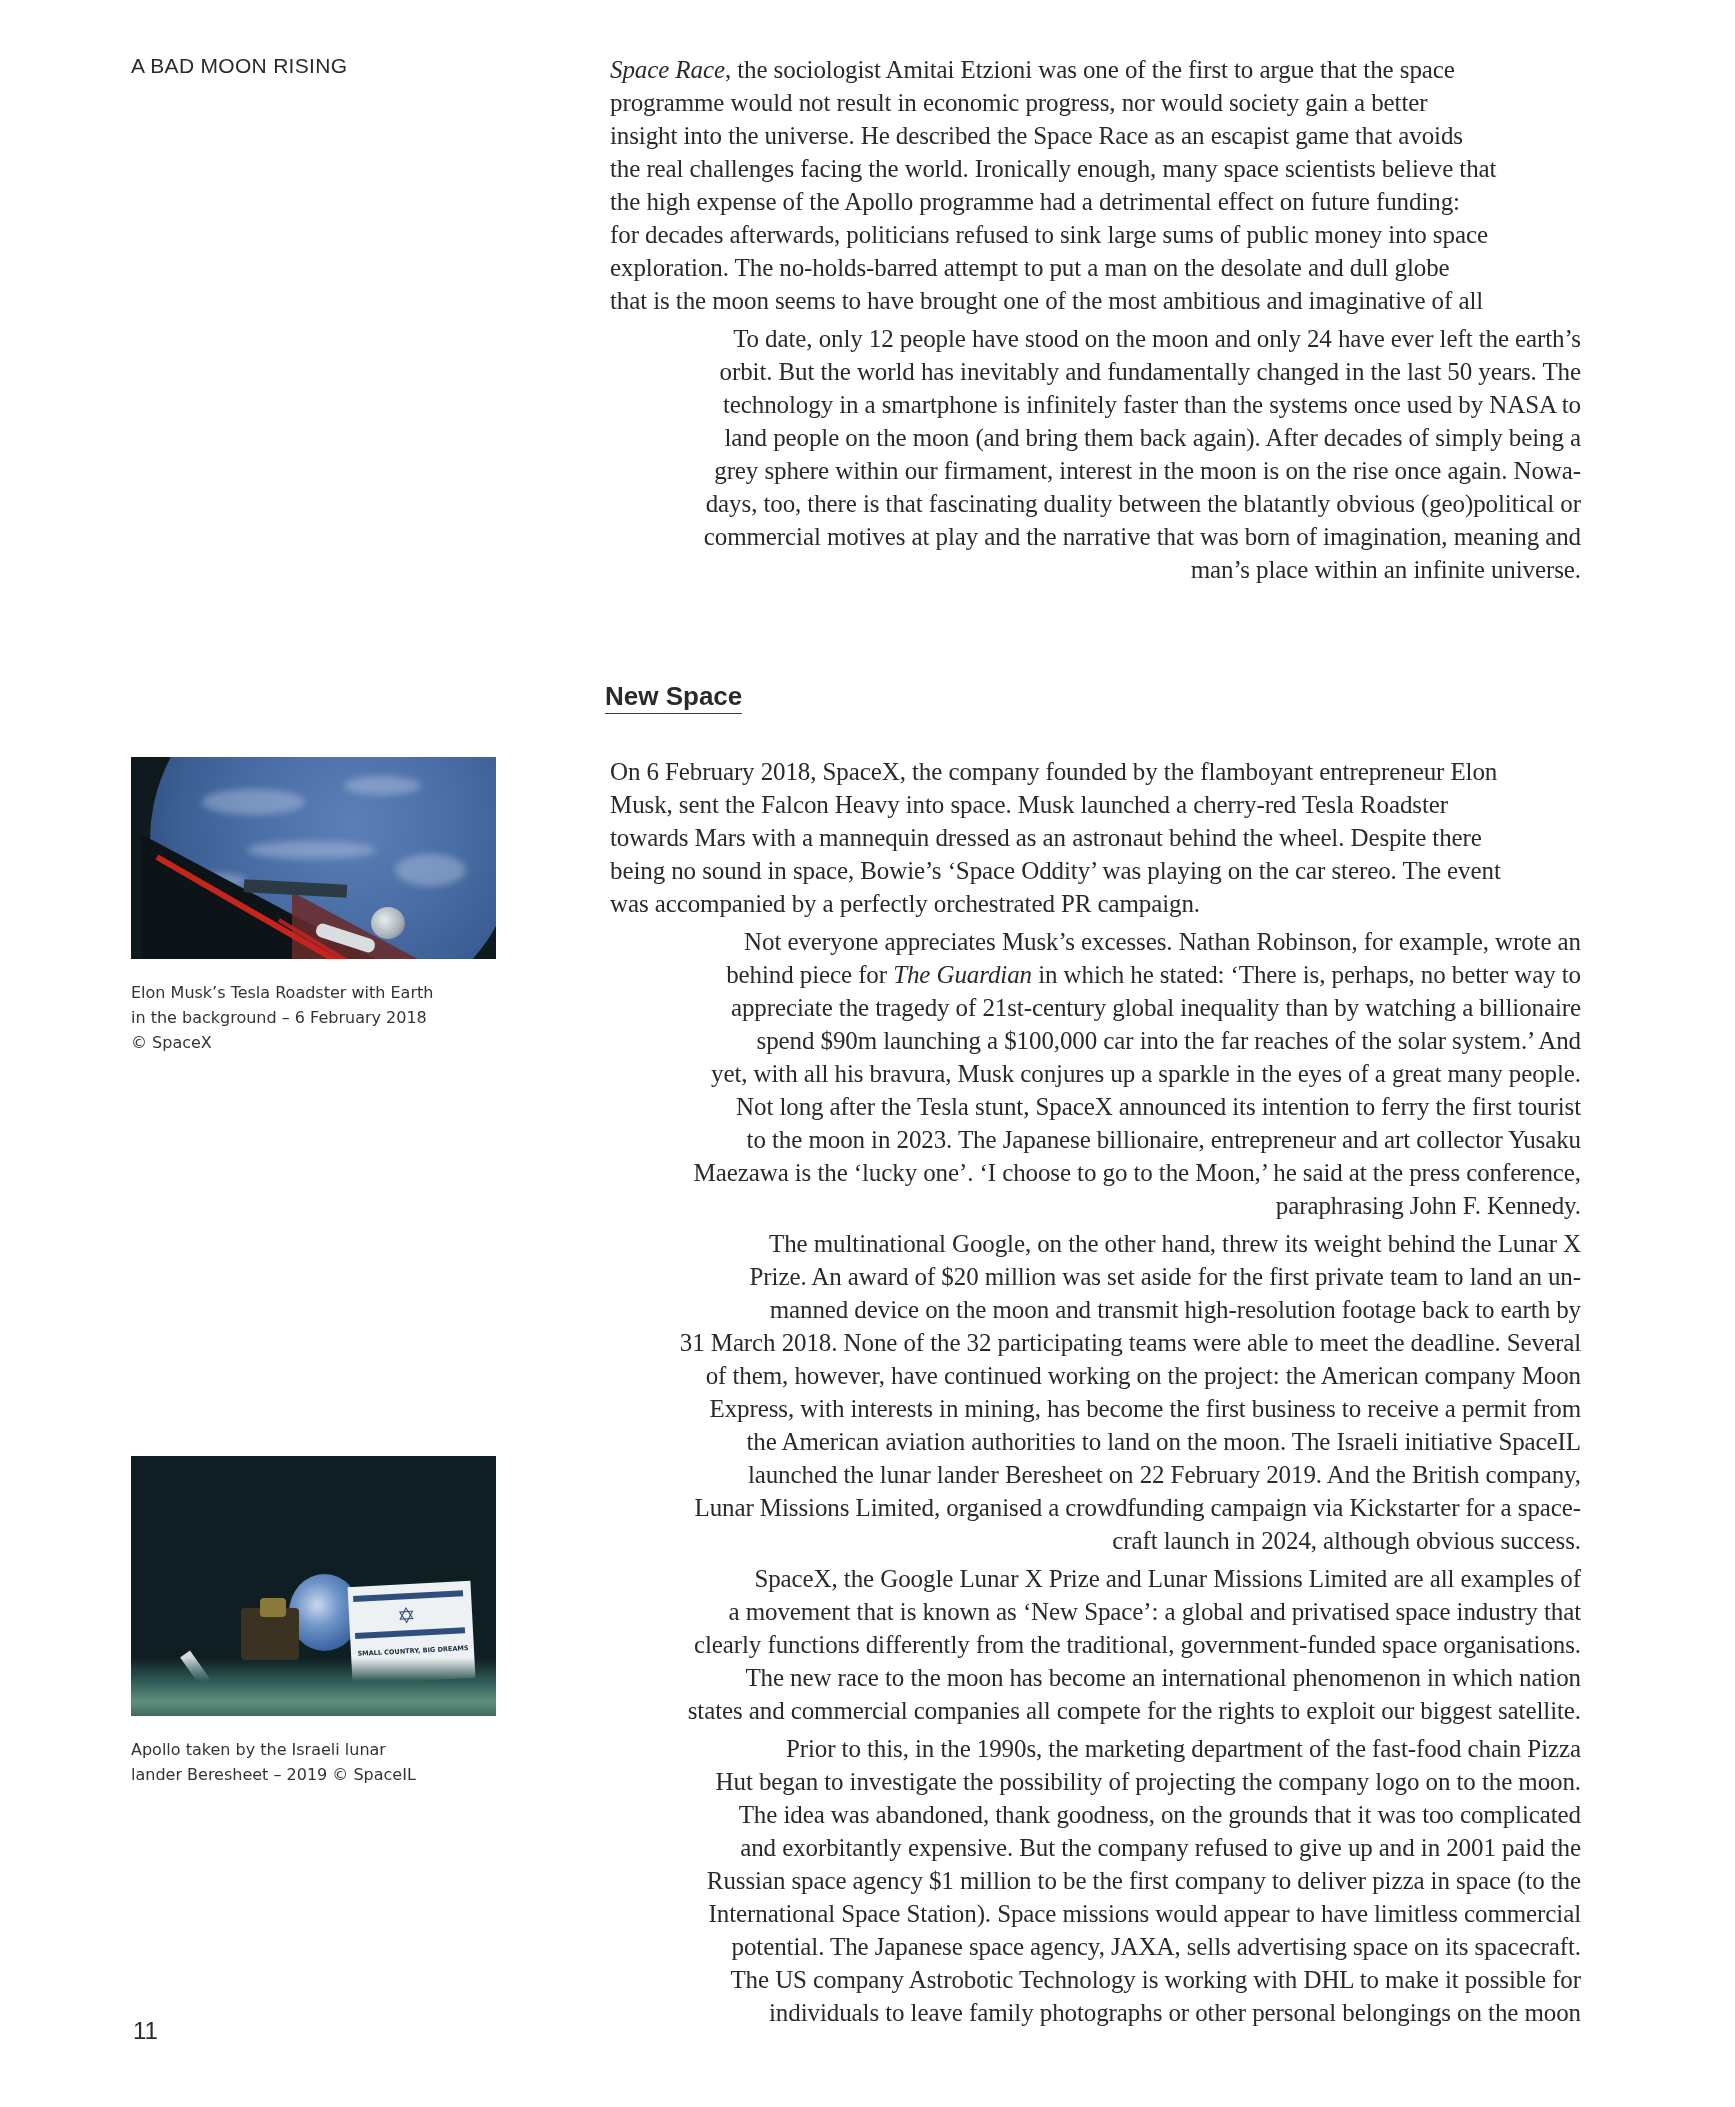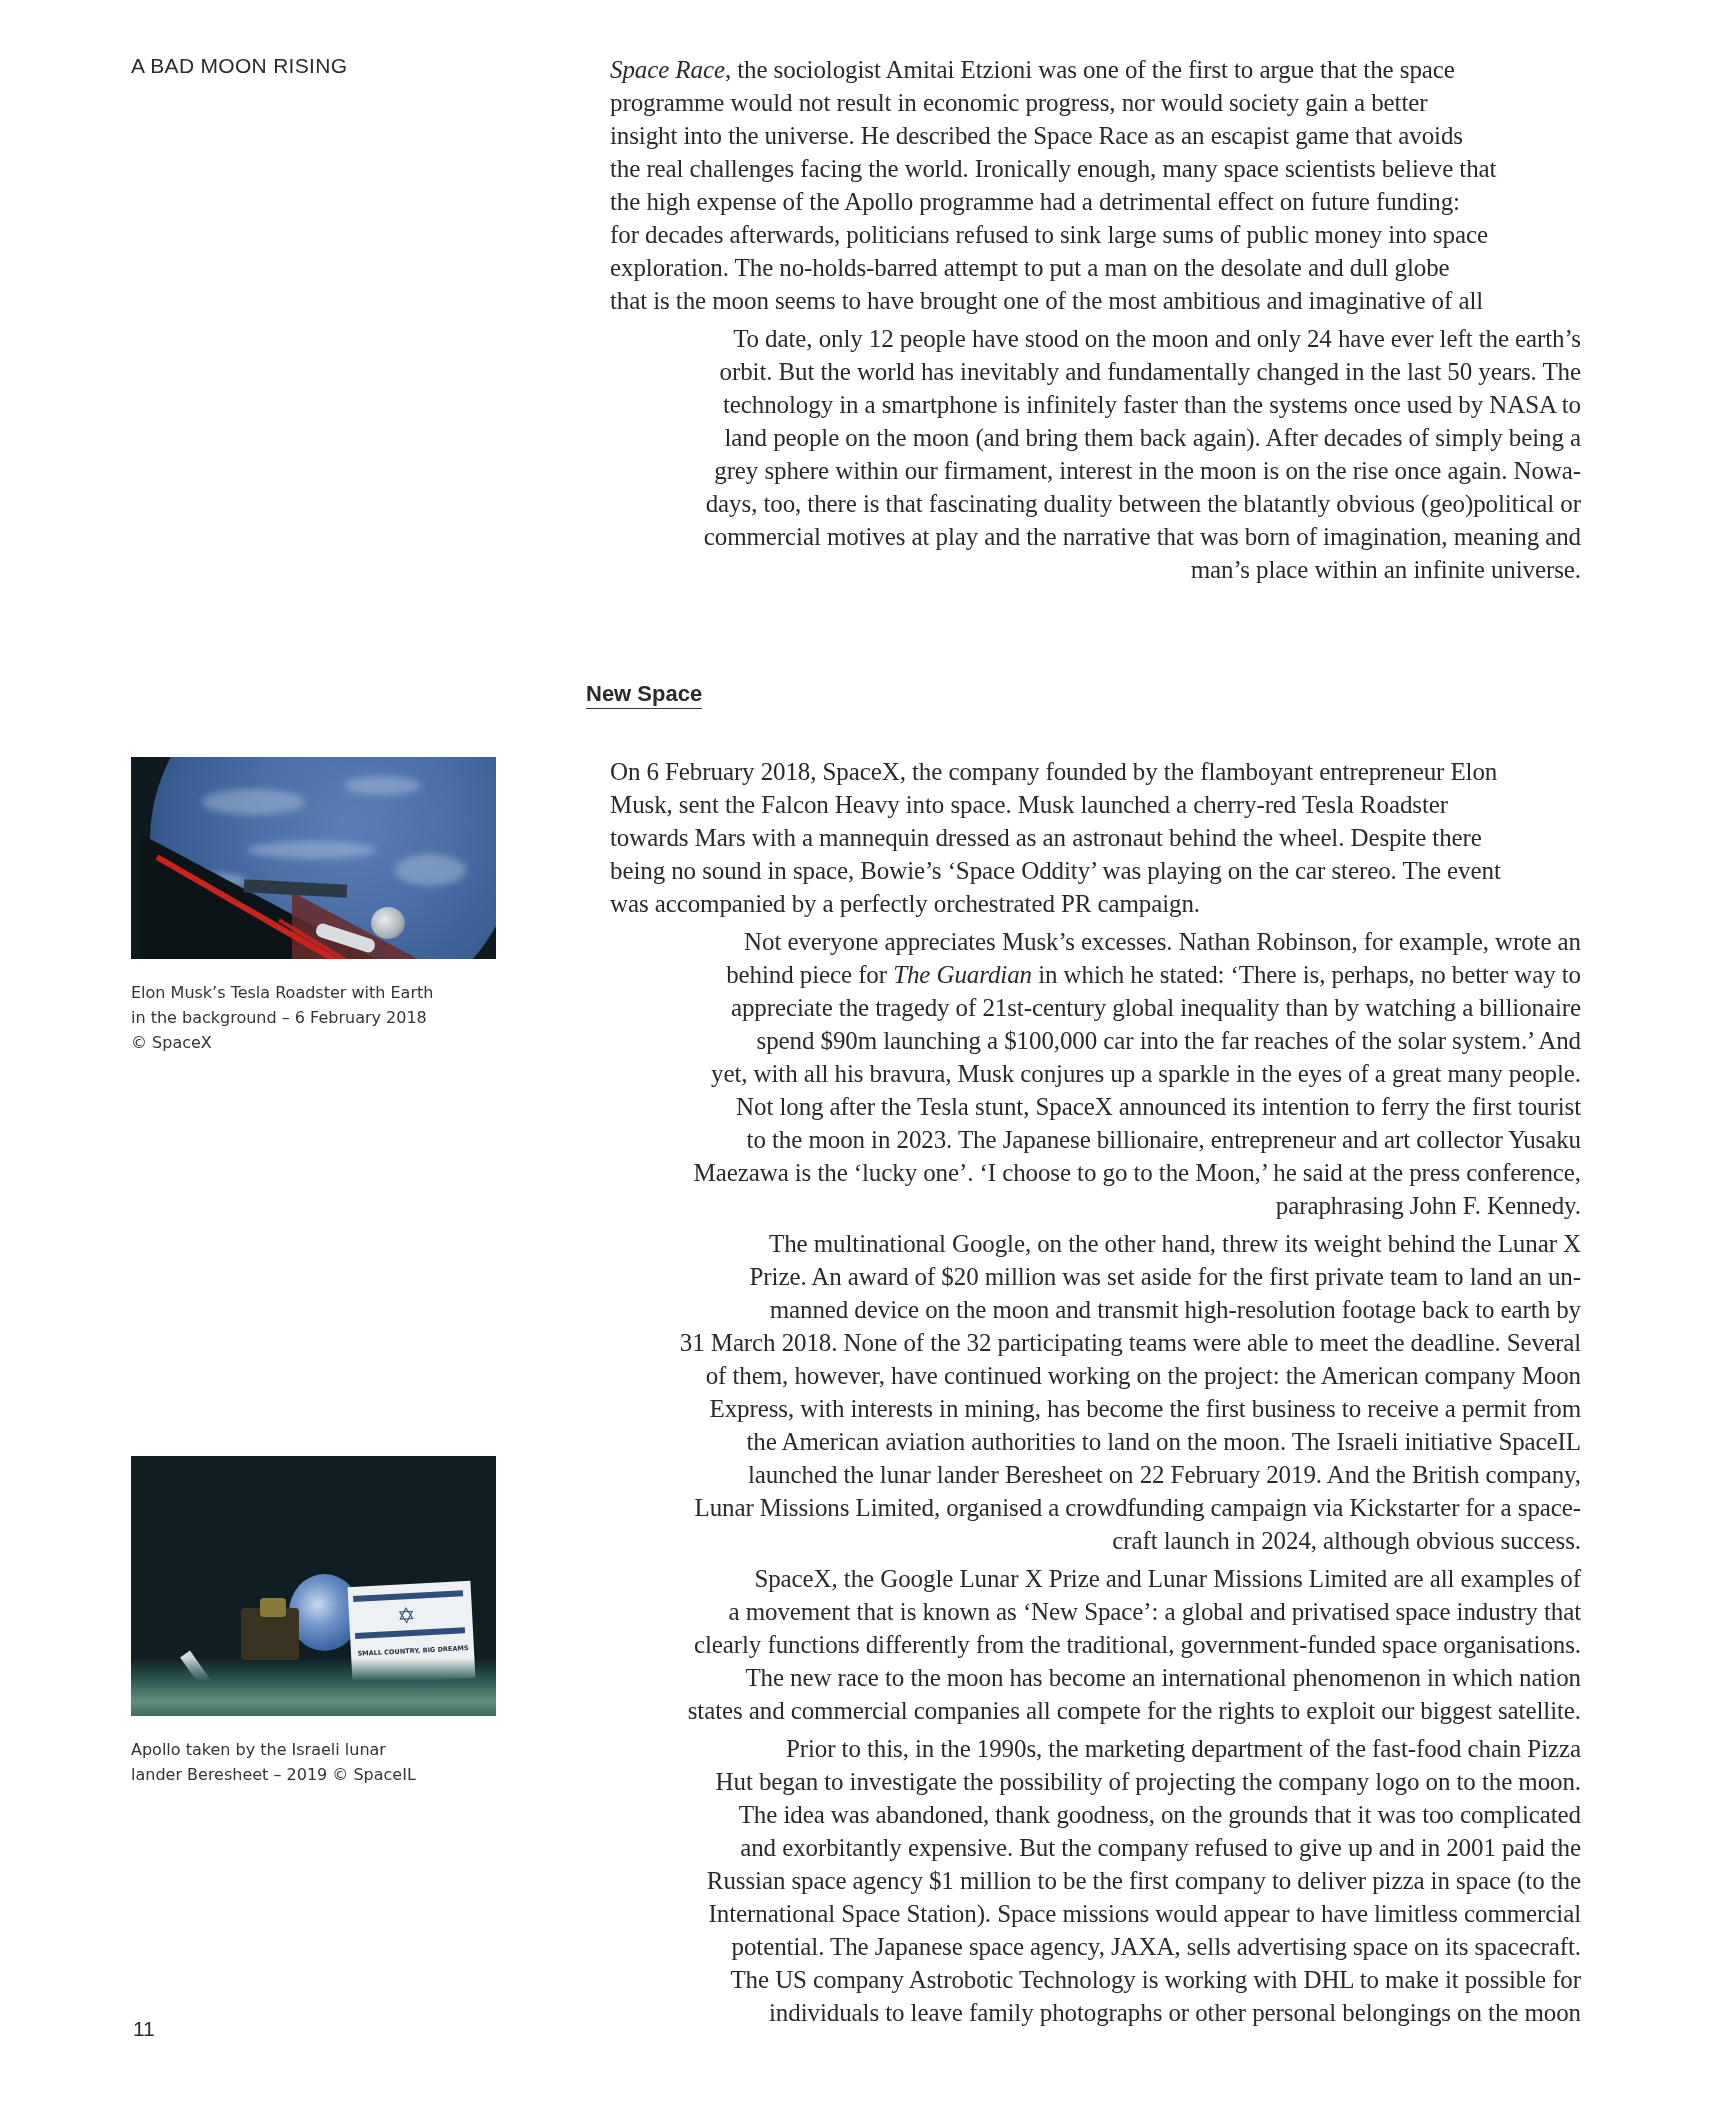--- a/index.html
+++ b/index.html
@@ -5,39 +5,39 @@
   html, body { margin: 0; padding: 0; background: #ffffff; }
   body { width: 1736px; height: 2108px; position: relative; overflow: hidden; color: #2a2a2a; }
 
   .running-head {
     position: absolute; left: 131px; top: 54px;
     font-family: "Liberation Sans", sans-serif; font-size: 21px; letter-spacing: 0.3px;
     color: #2b2b2b;
   }
   .page-number {
     position: absolute; left: 133px; top: 2017px;
-    font-family: "Liberation Sans", sans-serif; font-size: 21px; color: #2b2b2b;
+    font-family: "Liberation Sans", sans-serif; font-size: 24px; color: #2b2b2b;
   }
 
   .main-col {
     position: absolute; left: 605px; width: 981px;
     font-family: "Liberation Serif", serif; font-size: 25px; line-height: 33px;
     color: #2a2a2a; text-align: left; letter-spacing: -0.1px;
   }
   .main-col p { margin: 5px; }
   .main-col p.indent { text-indent: 39px; text-align: right; }
   .main-col .line { display: block; white-space: nowrap; }
   .main-col em { font-style: italic; }
 
   #block-top { top: 48px; }
   #block-bottom { top: 750px; }
 
   .section-heading {
-    position: absolute; left: 586px; top: 681px;
-    font-family: "Liberation Sans", sans-serif; font-weight: bold; font-size: 22px;
+    position: absolute; left: 605px; top: 681px;
+    font-family: "Liberation Sans", sans-serif; font-weight: bold; font-size: 26px;
     color: #2a2a2a; padding-bottom: 1.3px; border-bottom: 1.9px solid #3a3a3a;
   }
 
   .figure { position: absolute; left: 131px; }
   .photo { position: relative; overflow: hidden; }
   .caption {
     font-family: "DejaVu Sans", sans-serif; font-size: 16px; line-height: 25px;
     color: #333333; margin-top: 20.6px; white-space: nowrap;
   }
 

